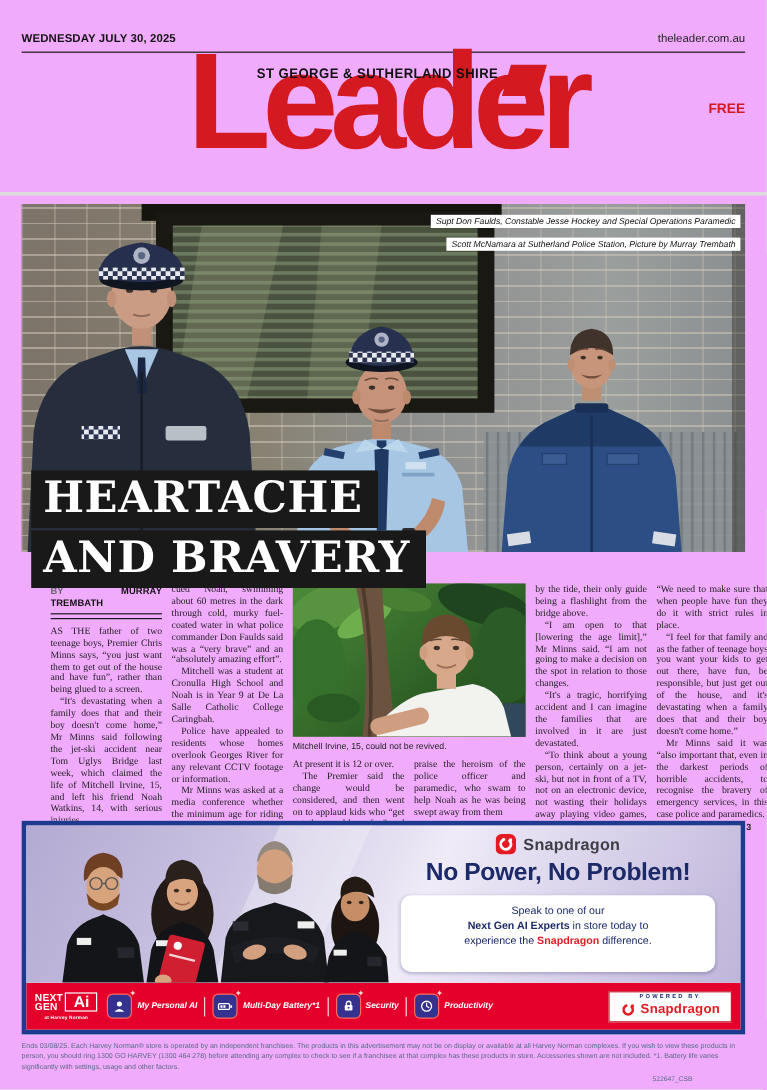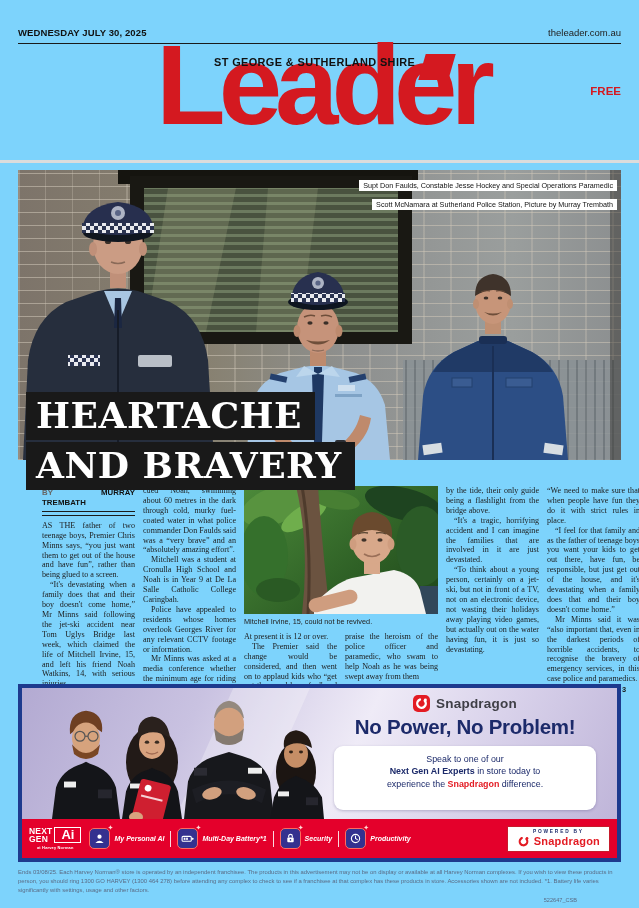--- a/index.html
+++ b/index.html
@@ -1,16 +1,16 @@
 <!DOCTYPE html>
 <html><head>
 <meta charset="utf-8">
 <style>
   html,body{margin:0;padding:0;background:#e8e8e8;}
-  .page{position:relative;width:639px;height:908px;background:#7dd3fc;margin:0 auto;overflow:hidden;
+  .page{position:relative;width:639px;height:908px;background:#f0abfc;margin:0 auto;overflow:hidden;
         font-family:"Liberation Sans",sans-serif;}
 
   
   .topbar{position:absolute;left:18px;right:18px;top:27px;display:flex;justify-content:space-between;
           align-items:flex-end;border-bottom:1.5px solid #1a1a1a;padding-bottom:5px;}
   .topbar .date{font-size:9.5px;font-weight:700;letter-spacing:.1px;color:#111;}
   .topbar .site{font-size:9.5px;color:#222;}
 
   
   .masthead{position:absolute;left:18px;right:18px;top:48px;height:115px;}
@@ -24,21 +24,21 @@
   .mh-free{position:absolute;right:0;top:16px;color:#d41920;font-weight:700;font-size:11.5px;margin-top:21px;}
 
   
   .photo{position:absolute;left:18px;top:170px;width:603px;height:290px;overflow:hidden;
     background-image:
       repeating-linear-gradient(0deg, rgba(208,199,184,.55) 0 1.5px, transparent 1.5px 13px),
       repeating-linear-gradient(90deg, rgba(208,199,184,.30) 0 1.5px, transparent 1.5px 27px),
       linear-gradient(90deg,#7d746a 0%,#87806f 30%,#8e908f 55%,#9a9e9d 82%,#8c8f90 100%);}
   .photo svg{position:absolute;inset:0;}
   .photo-cap{position:absolute;top:4px;right:4px;text-align:right;z-index:3;}
-  .photo-cap .cap-line{display:block;margin-bottom:1px;}
+  .photo-cap .cap-line{display:block;margin-bottom:1px;font-style:italic;}
   .photo-cap .cap-line span{display:inline-block;background:#fff;color:#111;font-size:7.2px;
        line-height:1.3;padding:1px 4px;}
 
   
   .headline{position:absolute;left:26px;top:392px;z-index:5;}
   .hl-box{display:table;background:#191919;color:#fff;font-family:"DejaVu Serif",serif;font-weight:700;
           font-size:36px;line-height:1;padding:5px 13px 7px 10px;letter-spacing:.5px;margin-bottom:2px;}
 
   
   .article{position:absolute;left:18px;top:486px;width:603px;height:209px;display:flex;gap:8px;
@@ -273,20 +273,21 @@
       </div>
       <div class="inset-cap">Mitchell Irvine, 15, could not be revived.</div>
       <div class="two-col">
           <p>At present it is 12 or over.</p>
           <p>The Premier said the change would be considered, and then went on to applaud kids who “get out there and have fun” and praise the heroism of the police officer and paramedic, who swam to help Noah as he was being swept away from them</p>
         </div>
     </div>
     <div class="acol">
       <div>
           <p>by the tide, their only guide being a flashlight from the bridge above.</p>
+          <p>“I am open to that [lowering the age limit],” Mr Minns said. “I am not going to make a decision on the spot in relation to those changes.</p>
           <p>“It's a tragic, horrifying accident and I can imagine the families that are involved in it are just devastated.</p>
           <p>“To think about a young person, certainly on a jet-ski, but not in front of a TV, not on an electronic device, not wasting their holidays away playing video games, but actually out on the water having fun, it is just so devastating.</p>
         </div>
     </div>
     <div class="acol">
       <div>
           <p>“We need to make sure that when people have fun they do it with strict rules in place.</p>
           <p>“I feel for that family and as the father of teenage boys you want your kids to get out there, have fun, be responsible, but just get out of the house, and it's devastating when a family does that and their boy doesn't come home.”</p>
           <p>Mr Minns said it was “also important that, even in the darkest periods of horrible accidents, to recognise the bravery of emergency services, in this case police and paramedics.</p>
         </div>

